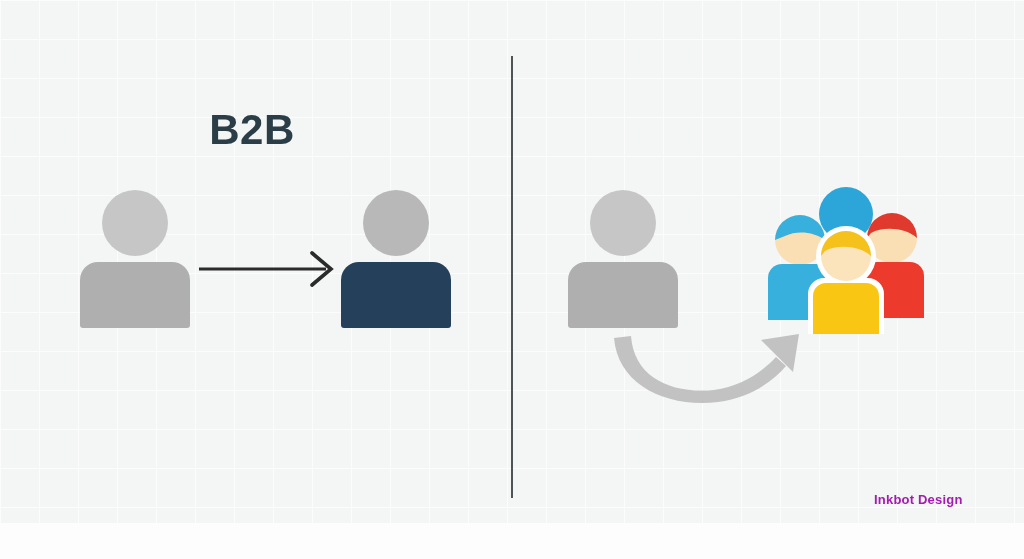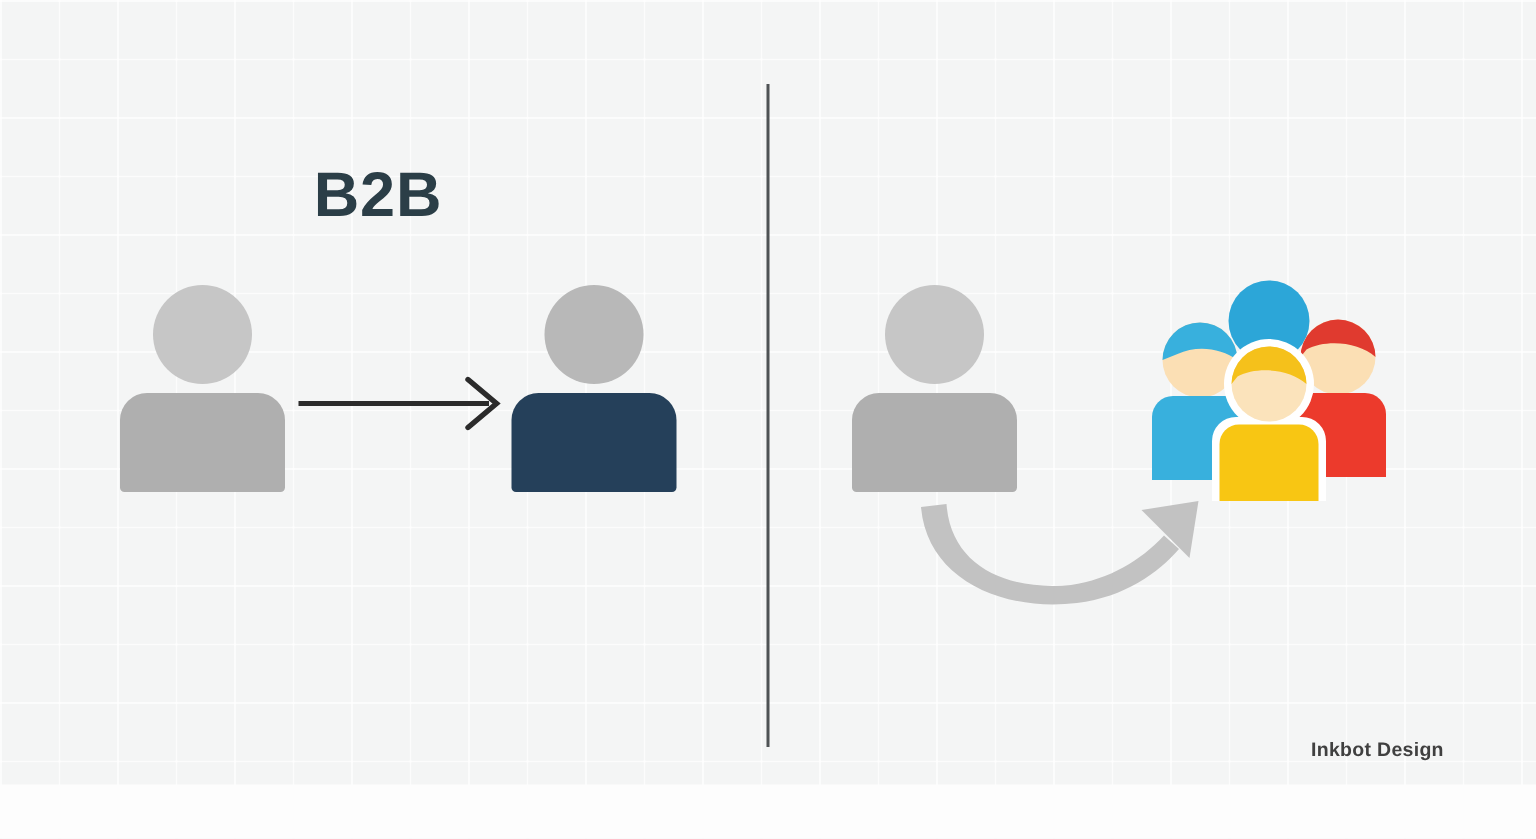--- a/index.html
+++ b/index.html
@@ -115,21 +115,21 @@
     height: 152px;
   }
 
   
   #watermark {
     position: absolute;
     left: 874px;
     top: 492px;
     font-size: 13px;
     font-weight: bold;
-    color: #404040;
+    color: #a21caf;
     letter-spacing: 0.2px;
     white-space: nowrap;
   }
 </style>
 </head>
 <body>
 
 <div id="infographic">
 
   <div class="grid-texture"></div>

